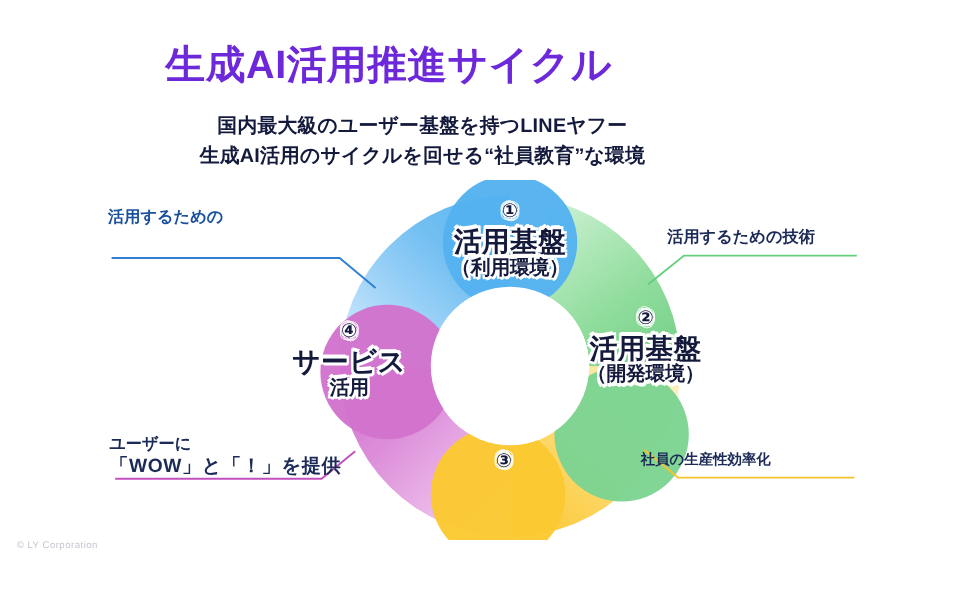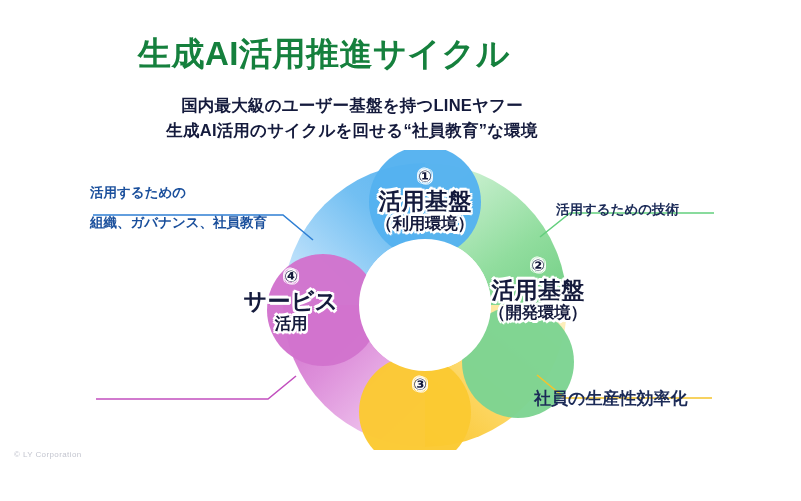--- a/index.html
+++ b/index.html
@@ -34,21 +34,21 @@
     pointer-events: none;
   }
   .main-title {
     position: absolute;
     left: 0;
     top: 36px;
     width: 648px;
     font-size: 33px;
     font-weight: 700;
     letter-spacing: 0.5px;
-    color: #15803d;
+    color: #6d28d9;
     line-height: 1.1;
     white-space: nowrap;
   }
   .subtitle {
     position: absolute;
     left: 0;
     width: 704px;
     font-size: 16.5px;
     font-weight: 700;
     color: #141a3c;
@@ -106,38 +106,38 @@
   #seg-text-3 { left: 325px; top: 376px; width: 190px; }
   #seg-text-4 { left: 196px; top: 268px; width: 190px; }
 
   
   .callout {
     position: absolute;
     font-weight: 700;
     line-height: 1.3;
     white-space: nowrap;
   }
-  .callout .ctext { display: block; margin-top: 12px; }
+  .callout .ctext { display: block; }
 
   #callout-1 {
     left: 90px; top: 172px;
     font-size: 13.5px;
     color: #1a4f9c;
     text-align: left;
   }
   #callout-2 {
     left: 556px; top: 189px;
     font-size: 13.5px;
     color: #1b2a57;
     text-align: left;
     font-family: Liberation Serif, serif;
   }
   #callout-3 {
     left: 534px; top: 376px;
-    font-size: 17px;
+    font-size: 12px;
     color: #1b2a57;
     text-align: left;
   }
   #callout-4 {
     left: 91px; top: 361px;
     font-size: 13.5px;
     color: #1b2a57;
     text-align: left;
   }
   #callout-4 .ctext.big {
@@ -251,29 +251,30 @@
   </div>
 
   <div class="seg-text" id="seg-text-4">
     <span class="seg-num">④</span>
     <span class="seg-label">サービス</span>
     <span class="seg-sub">活用</span>
   </div>
 
   <div class="callout" id="callout-1">
     <span class="ctext">活用するための</span>
-    <span class="ctext">組織、ガバナンス、社員教育</span>
   </div>
 
   <div class="callout" id="callout-2">
     <span class="ctext">活用するための技術</span>
   </div>
 
   <div class="callout" id="callout-3">
     <span class="ctext">社員の生産性効率化</span>
   </div>
 
   <div class="callout" id="callout-4">
+    <span class="ctext">ユーザーに</span>
+    <span class="ctext big">「WOW」と「！」を提供</span>
   </div>
 
   <div class="footer">© LY Corporation</div>
 
 </div>
 
 </body></html>

